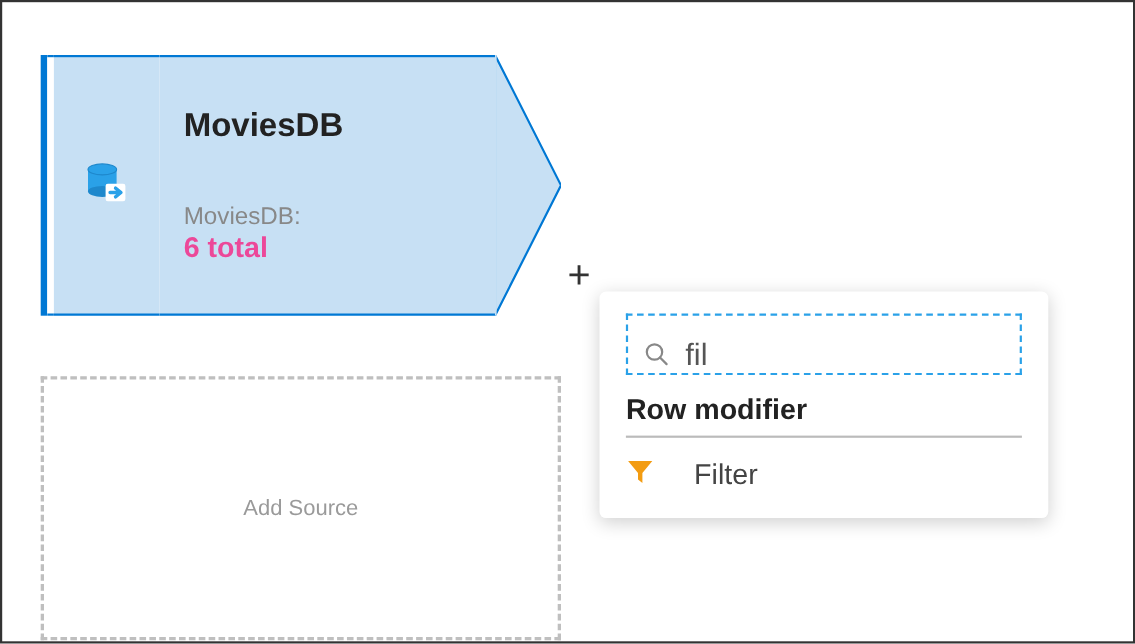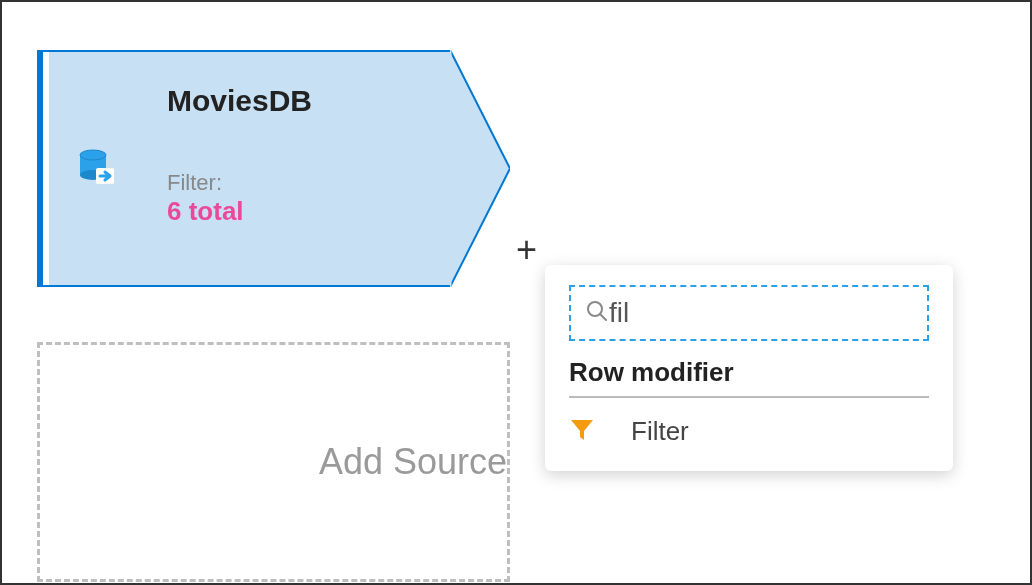--- a/index.html
+++ b/index.html
@@ -65,21 +65,21 @@
       width: 60px;
       height: 100%;
     }
     .source-body-arrow svg { width: 100%; height: 100%; display:block;}
     .source-text {
       position: absolute;
       left: 22px;
       top: 0;
       bottom: 0;
       right: 60px;
-      padding-top: 34px;
+      padding-top: 48px;
     }
     .source-title {
       font-size: 30px;
       font-weight: 600;
       color: #222;
     }
     .source-columns-label {
       margin-top: 52px;
       font-size: 22px;
       color: #888;
@@ -106,43 +106,44 @@
     
     .add-source {
       position: absolute;
       left: 35px;
       top: 340px;
       width: 473px;
       height: 240px; 
       border: 3px dashed #bfbfbf;
       display: flex;
       align-items: center;
-      justify-content: flex-end;
+      justify-content: center;
       color: #9a9a9a;
-      font-size: 36px;
+      font-size: 20px;
       cursor: pointer;
     }
 
     
     .popup {
       position: absolute;
       left: 543px;
       top: 263px;
       width: 408px;
       background: #fff;
       border-radius: 6px;
       box-shadow: 0 4px 16px rgba(0,0,0,0.18);
       padding: 20px 24px 24px 24px;
     }
     .search-box {
       border: 2px dashed #2aa1e8;
       height: 56px;
       display: flex;
-      align-items: center;
+      align-items: flex-end;
       padding: 0 14px;
+      gap: 14px;
     }
     .search-box input {
       border: none;
       outline: none;
       font-size: 28px;
       color: #555;
       flex: 1;
       background: transparent;
     }
     .section-title {
@@ -191,21 +192,21 @@
   <div class="source-body">
     <div class="source-body-rect"></div>
     <div class="source-body-arrow">
       <svg viewBox="0 0 60 237" preserveAspectRatio="none">
         <polygon points="0,0 60,118.5 0,237" fill="#c7e0f4" stroke="#0078d4" stroke-width="2" vector-effect="non-scaling-stroke"></polygon>
         <line x1="0" y1="0" x2="0" y2="237" stroke="#c7e0f4" stroke-width="3"></line>
       </svg>
     </div>
     <div class="source-text">
       <div class="source-title">MoviesDB</div>
-      <div class="source-columns-label">Filter:</div>
+      <div class="source-columns-label">MoviesDB:</div>
       <div class="source-columns-count">6 total</div>
     </div>
   </div>
 </div>
 
 <div class="plus-btn">+</div>
 
 <div class="add-source">
   <span>Add Source</span>
 </div>

